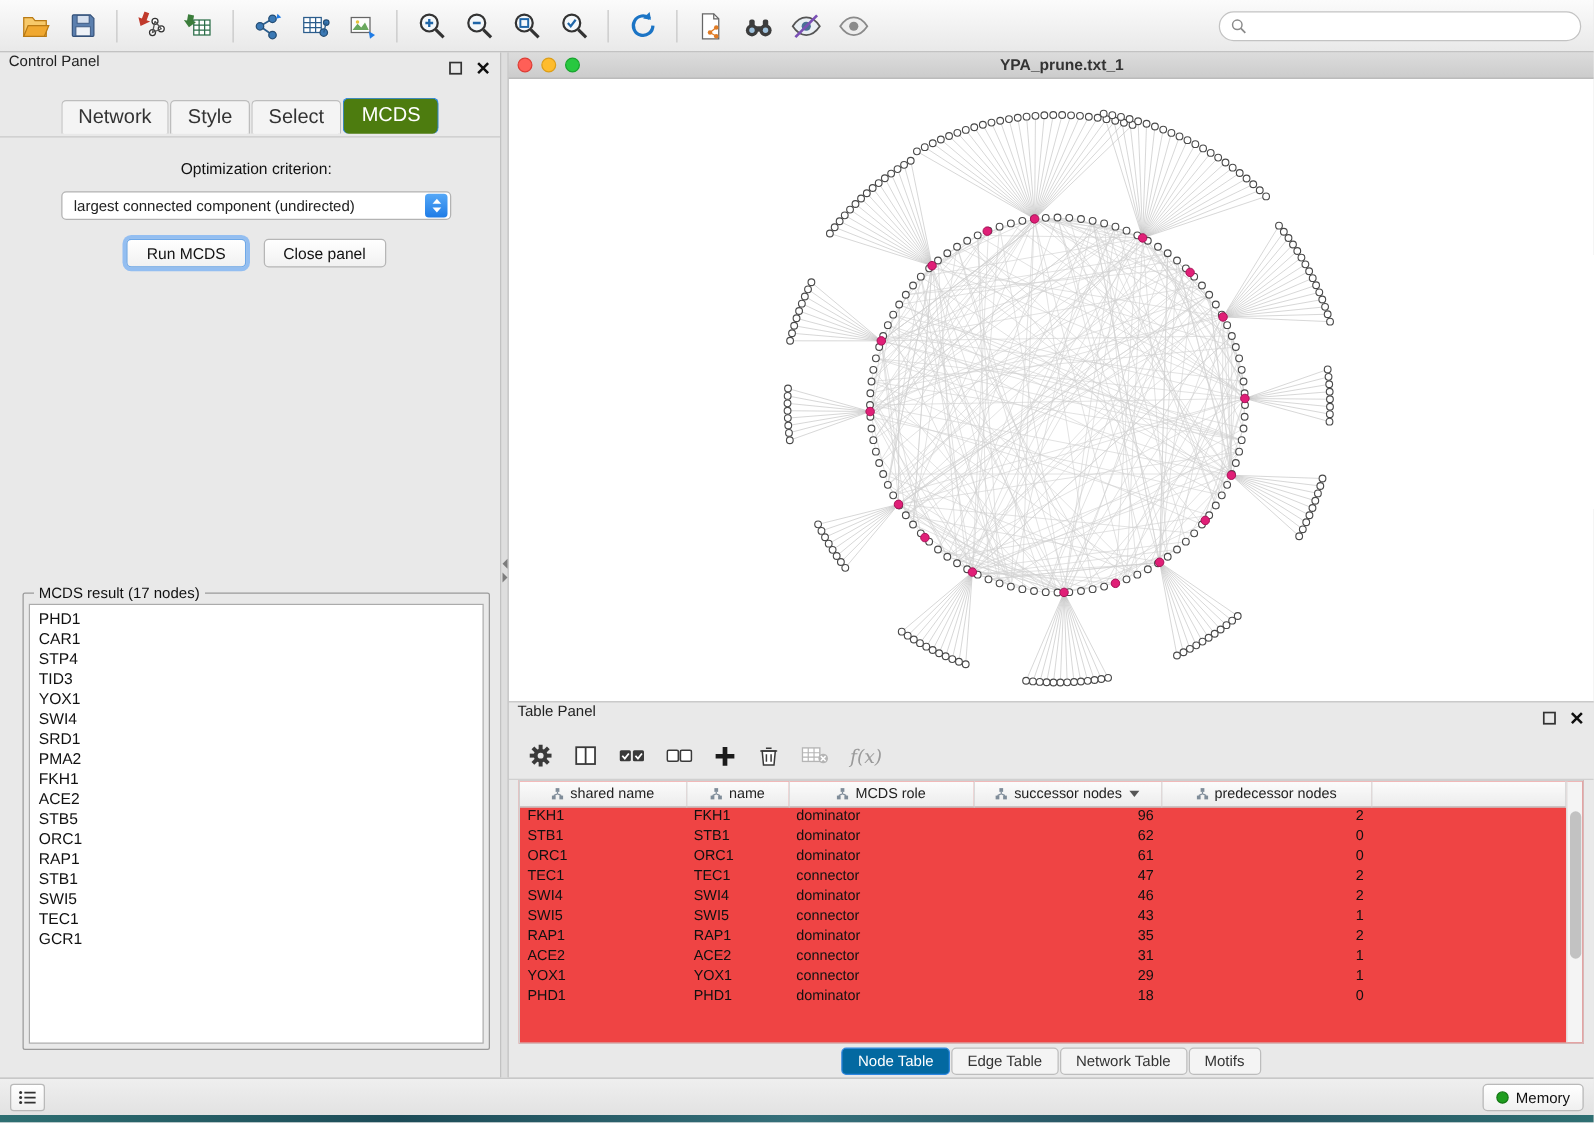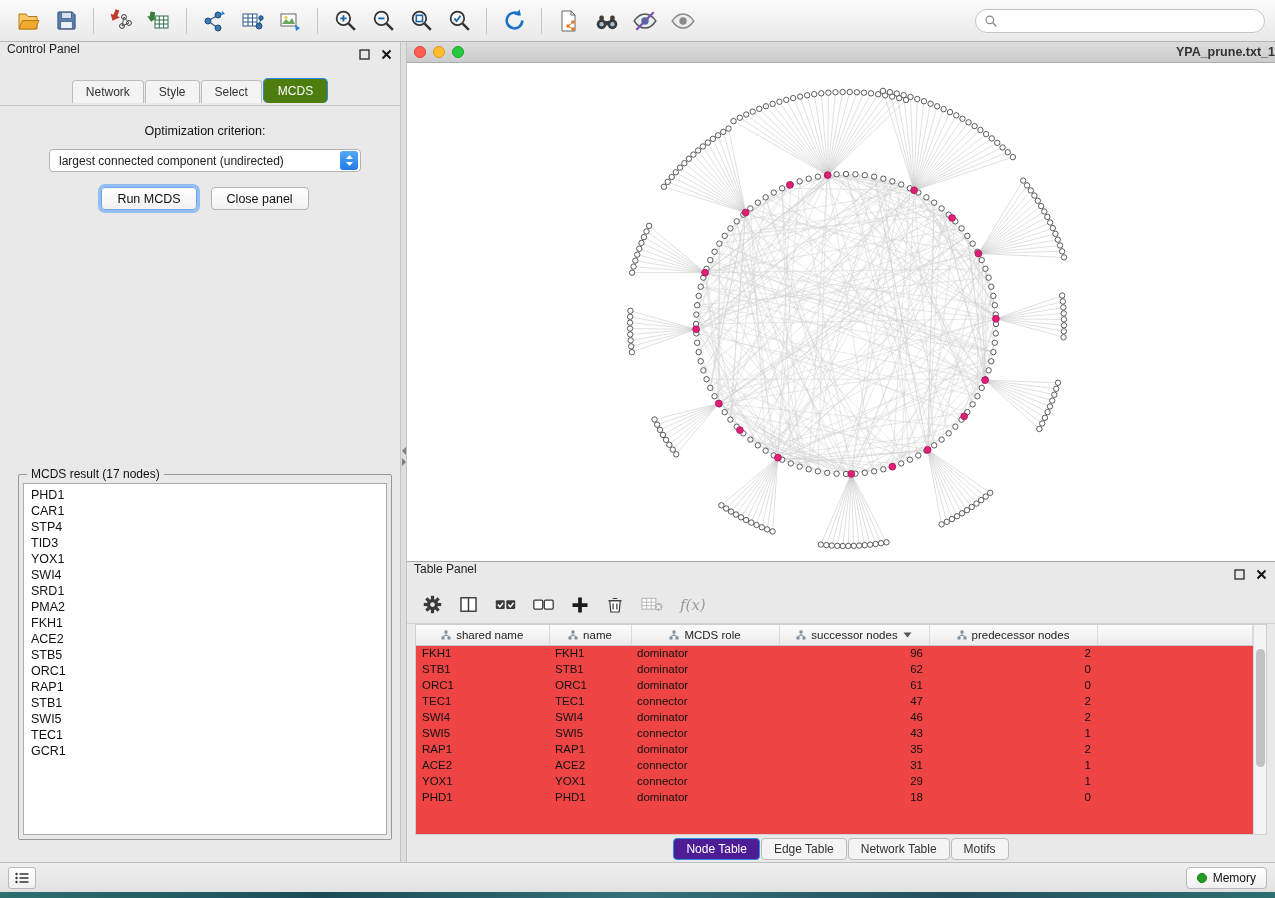--- a/index.html
+++ b/index.html
@@ -24,21 +24,21 @@
   
   .control-panel { width:400px; flex:0 0 400px; background:#e9e9e9; display:flex; flex-direction:column; }
   .panel-header { height:24px; flex:0 0 24px; display:flex; padding:0 7px; }
   .panel-title { font-size:12px; color:#222; }
   .panel-btns { margin-left:auto; display:flex; align-items:center; gap:8px; }
   .mini-btn { width:14px; height:14px; display:flex; align-items:center; justify-content:center; }
 
   .cp-tabs { display:flex; justify-content:center; align-items:flex-end; gap:1px; padding-top:12px;
     border-bottom:1px solid #c9c9c9; }
   .cp-tab { background:#f4f4f4; border:1px solid #bdbdbd; border-bottom:none; padding:4px 13px;
-    font-size:12px; color:#333; border-radius:4px 4px 0 0; margin-bottom:2px; }
+    font-size:16px; color:#333; border-radius:4px 4px 0 0; margin-bottom:2px; }
   .cp-tab.active { background:#4d7c0f; color:#fff; border-color:#2f87e0; border-radius:5px;
     padding:5px 14px; margin-bottom:2px; }
 
   .cp-inner { flex:1; display:flex; flex-direction:column; align-items:center; min-height:0;margin-left:10px; }
   .opt-label { margin-top:18px; font-size:12.5px; color:#111; }
   .combo { margin-top:11px; width:312px; height:23px; background:#fff; border:1px solid #b3b3b3;
     border-radius:4px; display:flex; align-items:center; }
   .combo-text { flex:1; padding-left:9px; font-size:12px; white-space:nowrap; overflow:hidden; }
   .combo-stepper { width:18px; height:19px; margin-right:2px; border-radius:3px;
     background:linear-gradient(#55a8f7,#1f7ce6); display:flex; align-items:center; justify-content:center; }
@@ -66,21 +66,21 @@
   
   .right-area { flex:1; display:flex; flex-direction:column; min-width:0; }
   .network-window { height:520px; flex:0 0 520px; display:flex; flex-direction:column;
     border-bottom:1px solid #a9a9a9; }
   .net-titlebar { height:21px; flex:0 0 21px; background:linear-gradient(#dcdcdc,#cccccc);
     border-bottom:1px solid #ababab; display:flex; align-items:center; padding:0 7px; position:relative; }
   .tl { width:12px; height:12px; border-radius:50%; margin-right:7px; }
   .tl.red { background:#ff5f57; border:1px solid #dd3d35; }
   .tl.yellow { background:#febc2e; border:1px solid #dd9e17; }
   .tl.green { background:#28c840; border:1px solid #17a52d; }
-  .net-title { position:absolute; left:17px; right:0; text-align:right; font-size:12.5px;
+  .net-title { position:absolute; left:17px; right:0; text-align:center; font-size:12.5px;
     font-weight:bold; color:#333; pointer-events:none; }
   .net-canvas { flex:1; background:#fff; }
   .net-canvas svg { width:100%; height:100%; display:block; }
 
   
   .table-panel { flex:1; display:flex; flex-direction:column; background:#e9e9e9; min-height:0; }
   .tp-toolbar { height:38px; flex:0 0 38px; display:flex; align-items:center; gap:17px;
     padding:0 16px; border-bottom:1px solid #d0d0d0; }
   .tp-ico { display:flex; align-items:center; justify-content:center; background:none; border:none; }
   .fx-label { font-family:"DejaVu Serif", serif; font-style:italic; font-size:15px; color:#9a9a9a; }
@@ -97,21 +97,21 @@
   table.node-table td { height:16px; font-size:11.5px; padding:0 6px; color:#111; white-space:nowrap;
     overflow:hidden; }
   td.num { text-align:right; padding-right:12px; }
   .tp-scrollbar { position:absolute; top:0; right:0; width:13px; bottom:0; background:#f4f4f4;
     border-left:1px solid #dedede; }
   .tp-thumb { position:absolute; top:24px; left:1.5px; width:9px; height:118px; background:#c2c2c2;
     border-radius:5px; }
   .tp-tabs { height:27px; flex:0 0 27px; display:flex; justify-content:center; align-items:center; gap:1px; }
   .tp-tab { background:#f4f4f4; border:1px solid #bdbdbd; padding:3px 12px; font-size:12px;
     color:#333; border-radius:4px; }
-  .tp-tab.active { background:#4c1d95; color:#fff; border-color:#2f87e0; }
+  .tp-tab.active { background:#0369a1; color:#fff; border-color:#2f87e0; }
 
   
   .status-bar { height:30px; flex:0 0 30px; background:linear-gradient(#efefef,#e2e2e2);
     border-top:1px solid #bdbdbd; display:flex; align-items:center; padding:0 8px; }
   .sb-left-btn { width:28px; height:22px; background:linear-gradient(#ffffff,#f0f0f0);
     border:1px solid #b9b9b9; border-radius:3px; display:flex; align-items:center; justify-content:center; }
   .memory-btn { margin-left:auto; height:22px; padding:0 10px; background:linear-gradient(#ffffff,#f0f0f0);
     border:1px solid #b9b9b9; border-radius:4px; display:flex; align-items:center; gap:6px;
     font-size:12px; color:#111; font-family:"Liberation Sans",sans-serif; }
   .green-dot { width:10px; height:10px; border-radius:50%; background:#1f9e1f; border:1px solid #157815; }

